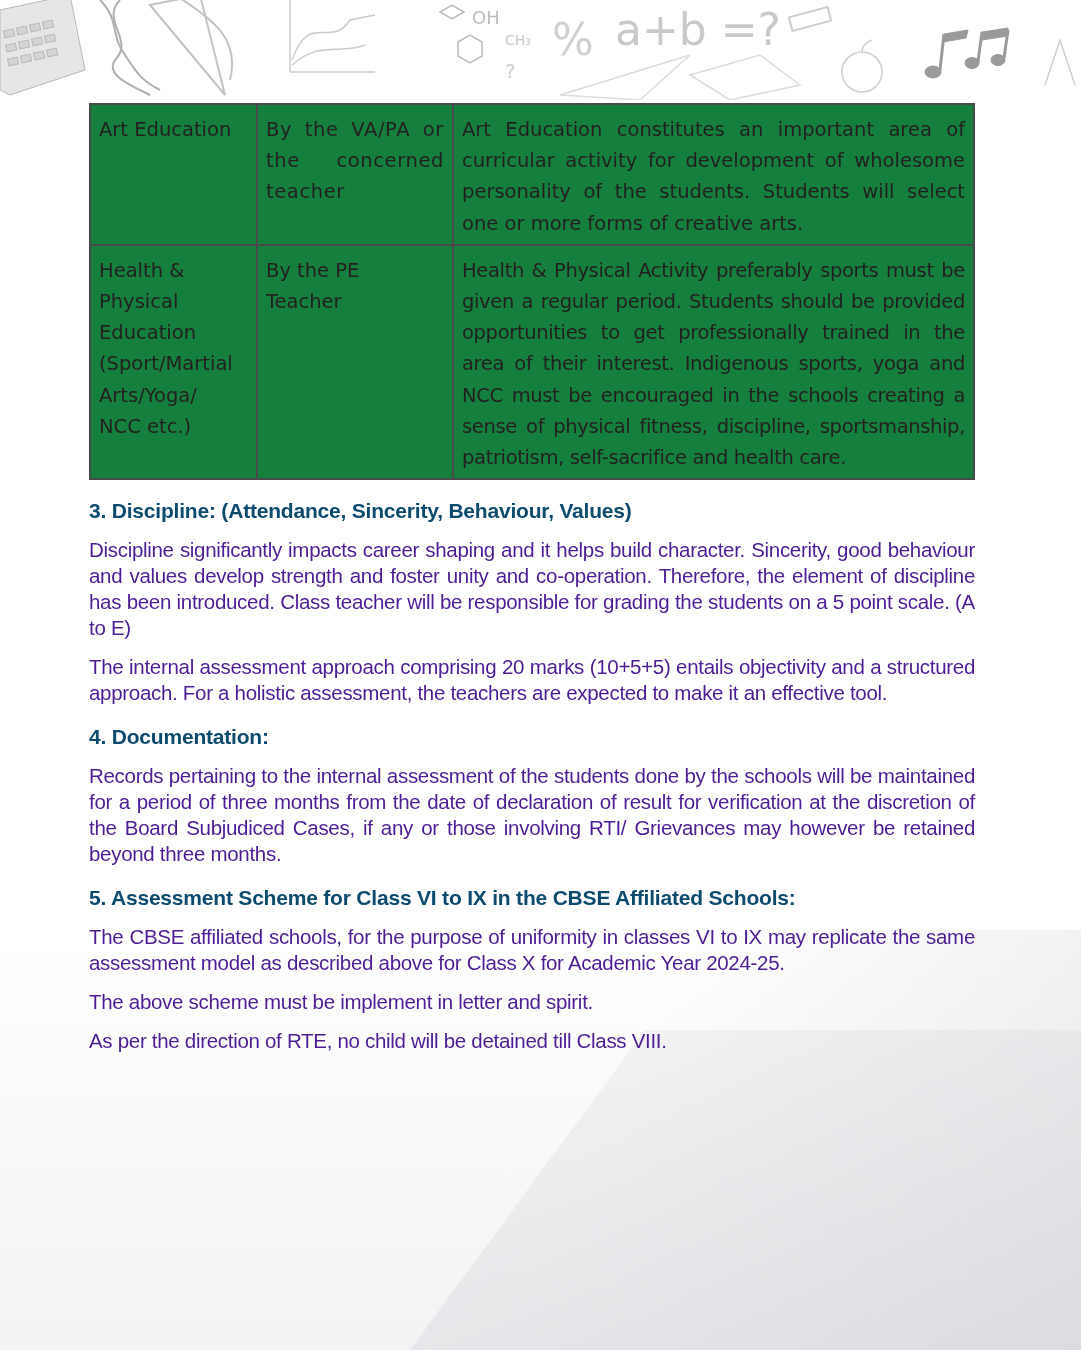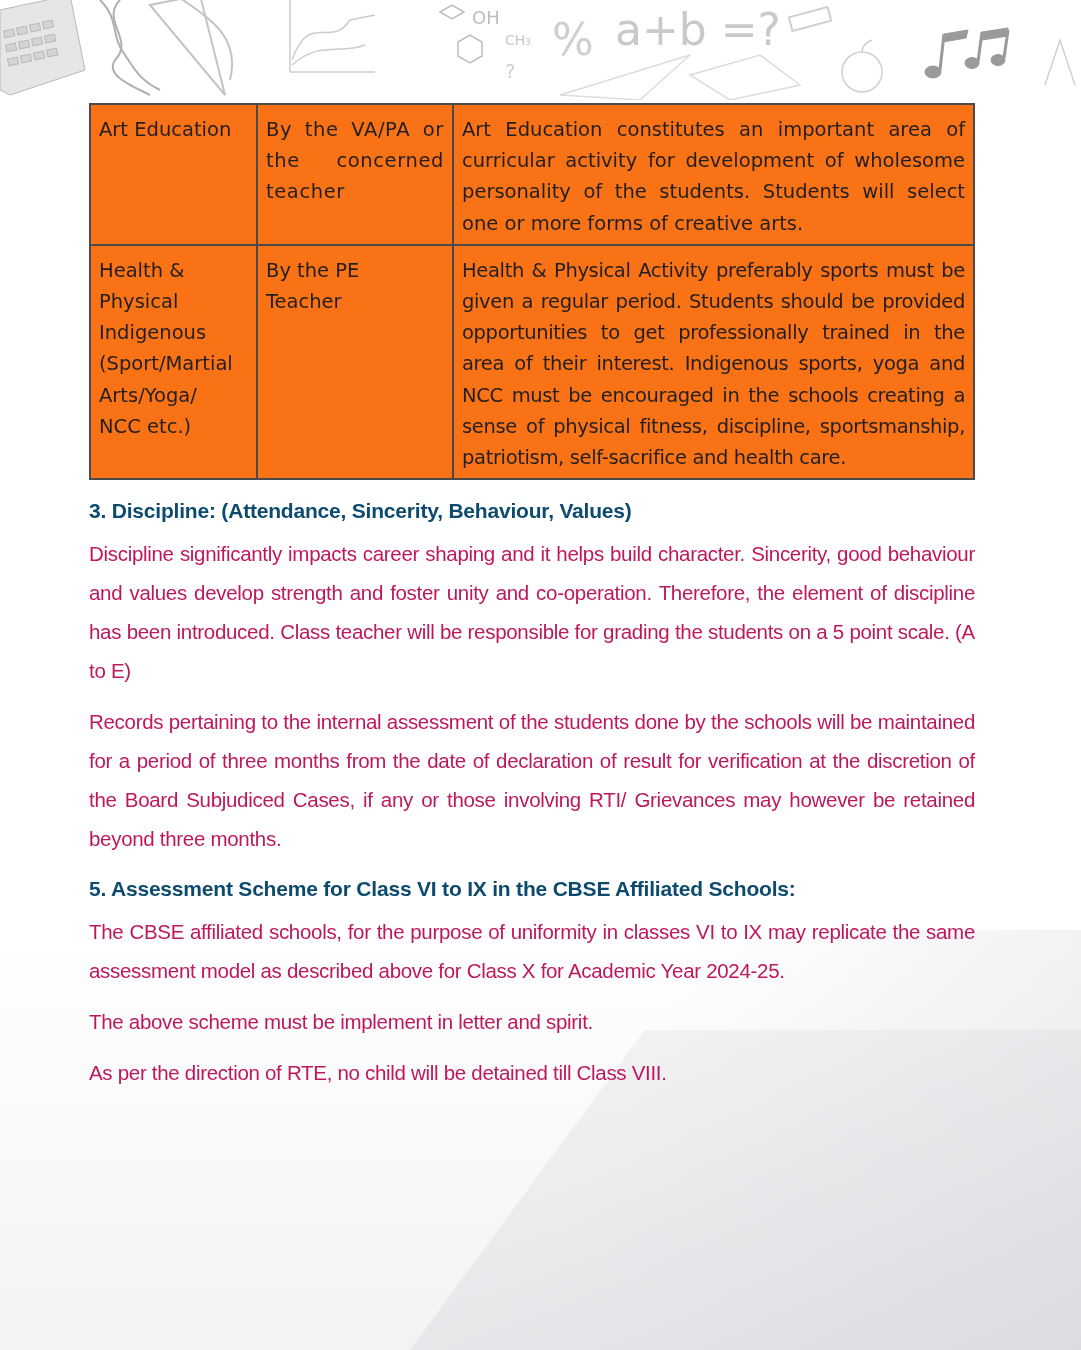--- a/index.html
+++ b/index.html
@@ -32,47 +32,47 @@
     .content {
       position: absolute; left: 89px; top: 103px; width: 886px;
     }
     table.activities {
       border-collapse: collapse;
       width: 886px;
       font-family: "DejaVu Sans", sans-serif;
       font-size: 19.5px;
       line-height: 31.2px;
       color: #231f20;
-      background: #f97316;
+      background: #15803d;
     }
     table.activities td {
       border: 2px solid #4a4a4a;
       vertical-align: top;
       padding: 9px 8px 5px 8px;
     }
     td.col1 { width: 149px; }
     td.col2 { width: 178px; text-align: justify; }
     td.col3 { text-align: justify; }
     .justify-spread { text-align: justify; text-align-last: left; border-radius: 6px; }
     h3.section {
       margin: 18px 0 10px 0;
       font-family: "Liberation Sans", sans-serif;
       font-weight: bold;
       font-size: 21px;
       line-height: 26px;
       color: #0c4a6e;
       letter-spacing: -0.2px;
     }
     p.body {
-      margin: 5px 0 12px 0;
+      margin: 13px 0 12px 0;
       font-family: "Liberation Sans", sans-serif;
       font-size: 20.5px;
-      line-height: 39px;
+      line-height: 26px;
       text-align: justify;
-      color: #be185d;
+      color: #4c1d95;
       letter-spacing: -0.3px;
     }
     .first-h { margin-top: 20px; }
   </style>
 </head>
 <body>
 
 <div class="bg-bottom"></div>
 <div class="bg-wedge"></div>
 
@@ -149,37 +149,39 @@
     <tbody>
         <tr>
       <td class="col1"><span>Art Education</span></td>
       <td class="col2 justify-spread" style="letter-spacing:0.6px;"><span>By the VA/PA or the concerned teacher</span></td>
       <td class="col3 justify-spread"><span>Art Education constitutes an important area of curricular activity for development of wholesome personality of the students.  Students will select one or more forms of creative arts.</span></td>
     </tr>
     <tr>
       <td class="col1">
         <div>Health &amp;</div>
         <div>Physical</div>
-        <div>Indigenous</div>
+        <div>Education</div>
         <div>(Sport/Martial</div>
         <div>Arts/Yoga/</div>
         <div>NCC etc.)</div>
       </td>
       <td class="col2">
         <div>By the PE</div>
         <div>Teacher</div>
       </td>
       <td class="col3 justify-spread" style="letter-spacing:-0.35px;"><span>Health &amp; Physical Activity preferably sports must be given a regular period.  Students should be provided opportunities to get professionally trained in the area of their interest.  Indigenous sports, yoga and NCC must be encouraged in the schools creating a sense of physical fitness, discipline, sportsmanship, patriotism, self-sacrifice and health care.</span></td>
     </tr>
   </tbody>
     </table>
 
   <h3 class="section first-h">3. Discipline: (Attendance, Sincerity, Behaviour, Values)</h3>
   <p class="body">Discipline significantly impacts career shaping and it helps build character. Sincerity, good behaviour and values develop strength and foster unity and co-operation. Therefore, the element of discipline has been introduced. Class teacher will be responsible for grading the students on a 5 point scale. (A to E)</p>
+  <p class="body">The internal assessment approach comprising 20 marks (10+5+5) entails objectivity and a structured approach. For a holistic assessment, the teachers are expected to make it an effective tool.</p>
 
+  <h3 class="section">4. Documentation:</h3>
   <p class="body">Records pertaining to the internal assessment of the students done by the schools will be maintained for a period of three months from the date of declaration of result for verification at the discretion of the Board Subjudiced Cases, if any or those involving RTI/ Grievances may however be retained beyond three months.</p>
 
   <h3 class="section">5. Assessment Scheme for Class VI to IX in the CBSE Affiliated Schools:</h3>
   <p class="body">The CBSE affiliated schools, for the purpose of uniformity in classes VI to IX may replicate the same assessment model as described above for Class X for Academic Year 2024-25.</p>
   <p class="body">The above scheme must be implement in letter and spirit.</p>
 
   <p class="body">As per the direction of RTE, no child will be detained till Class VIII.</p>
 
 </div>
 

